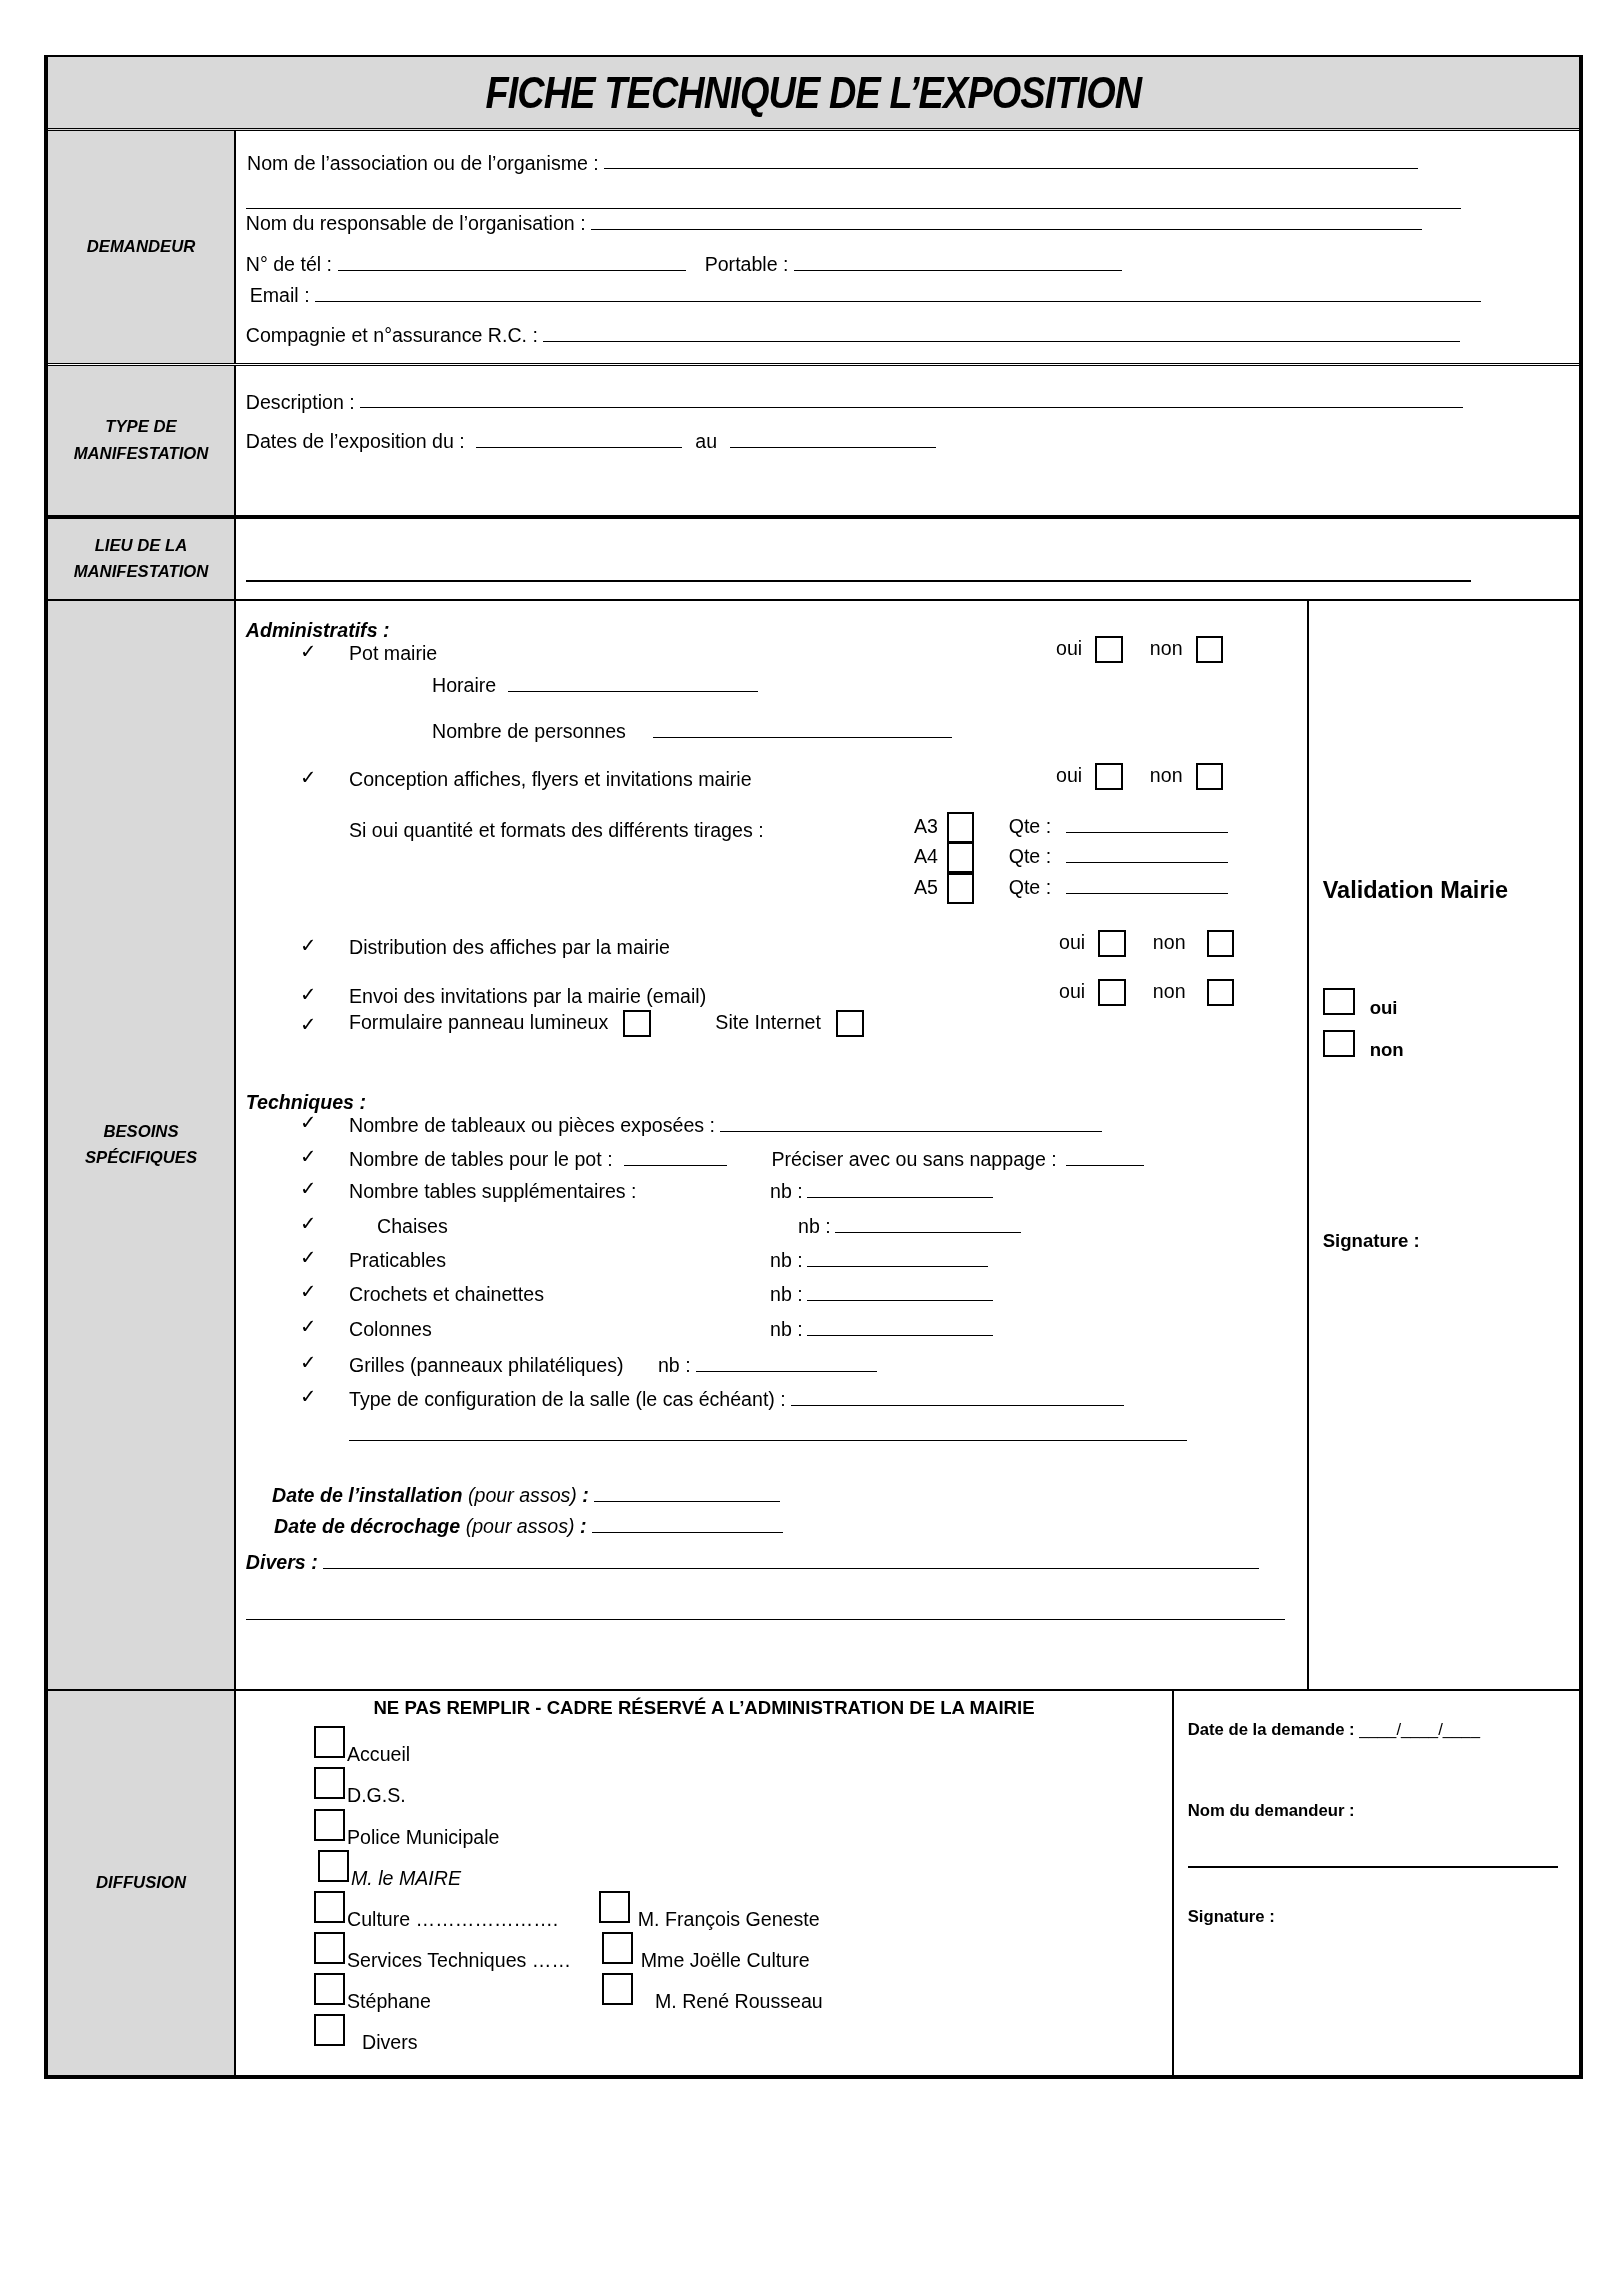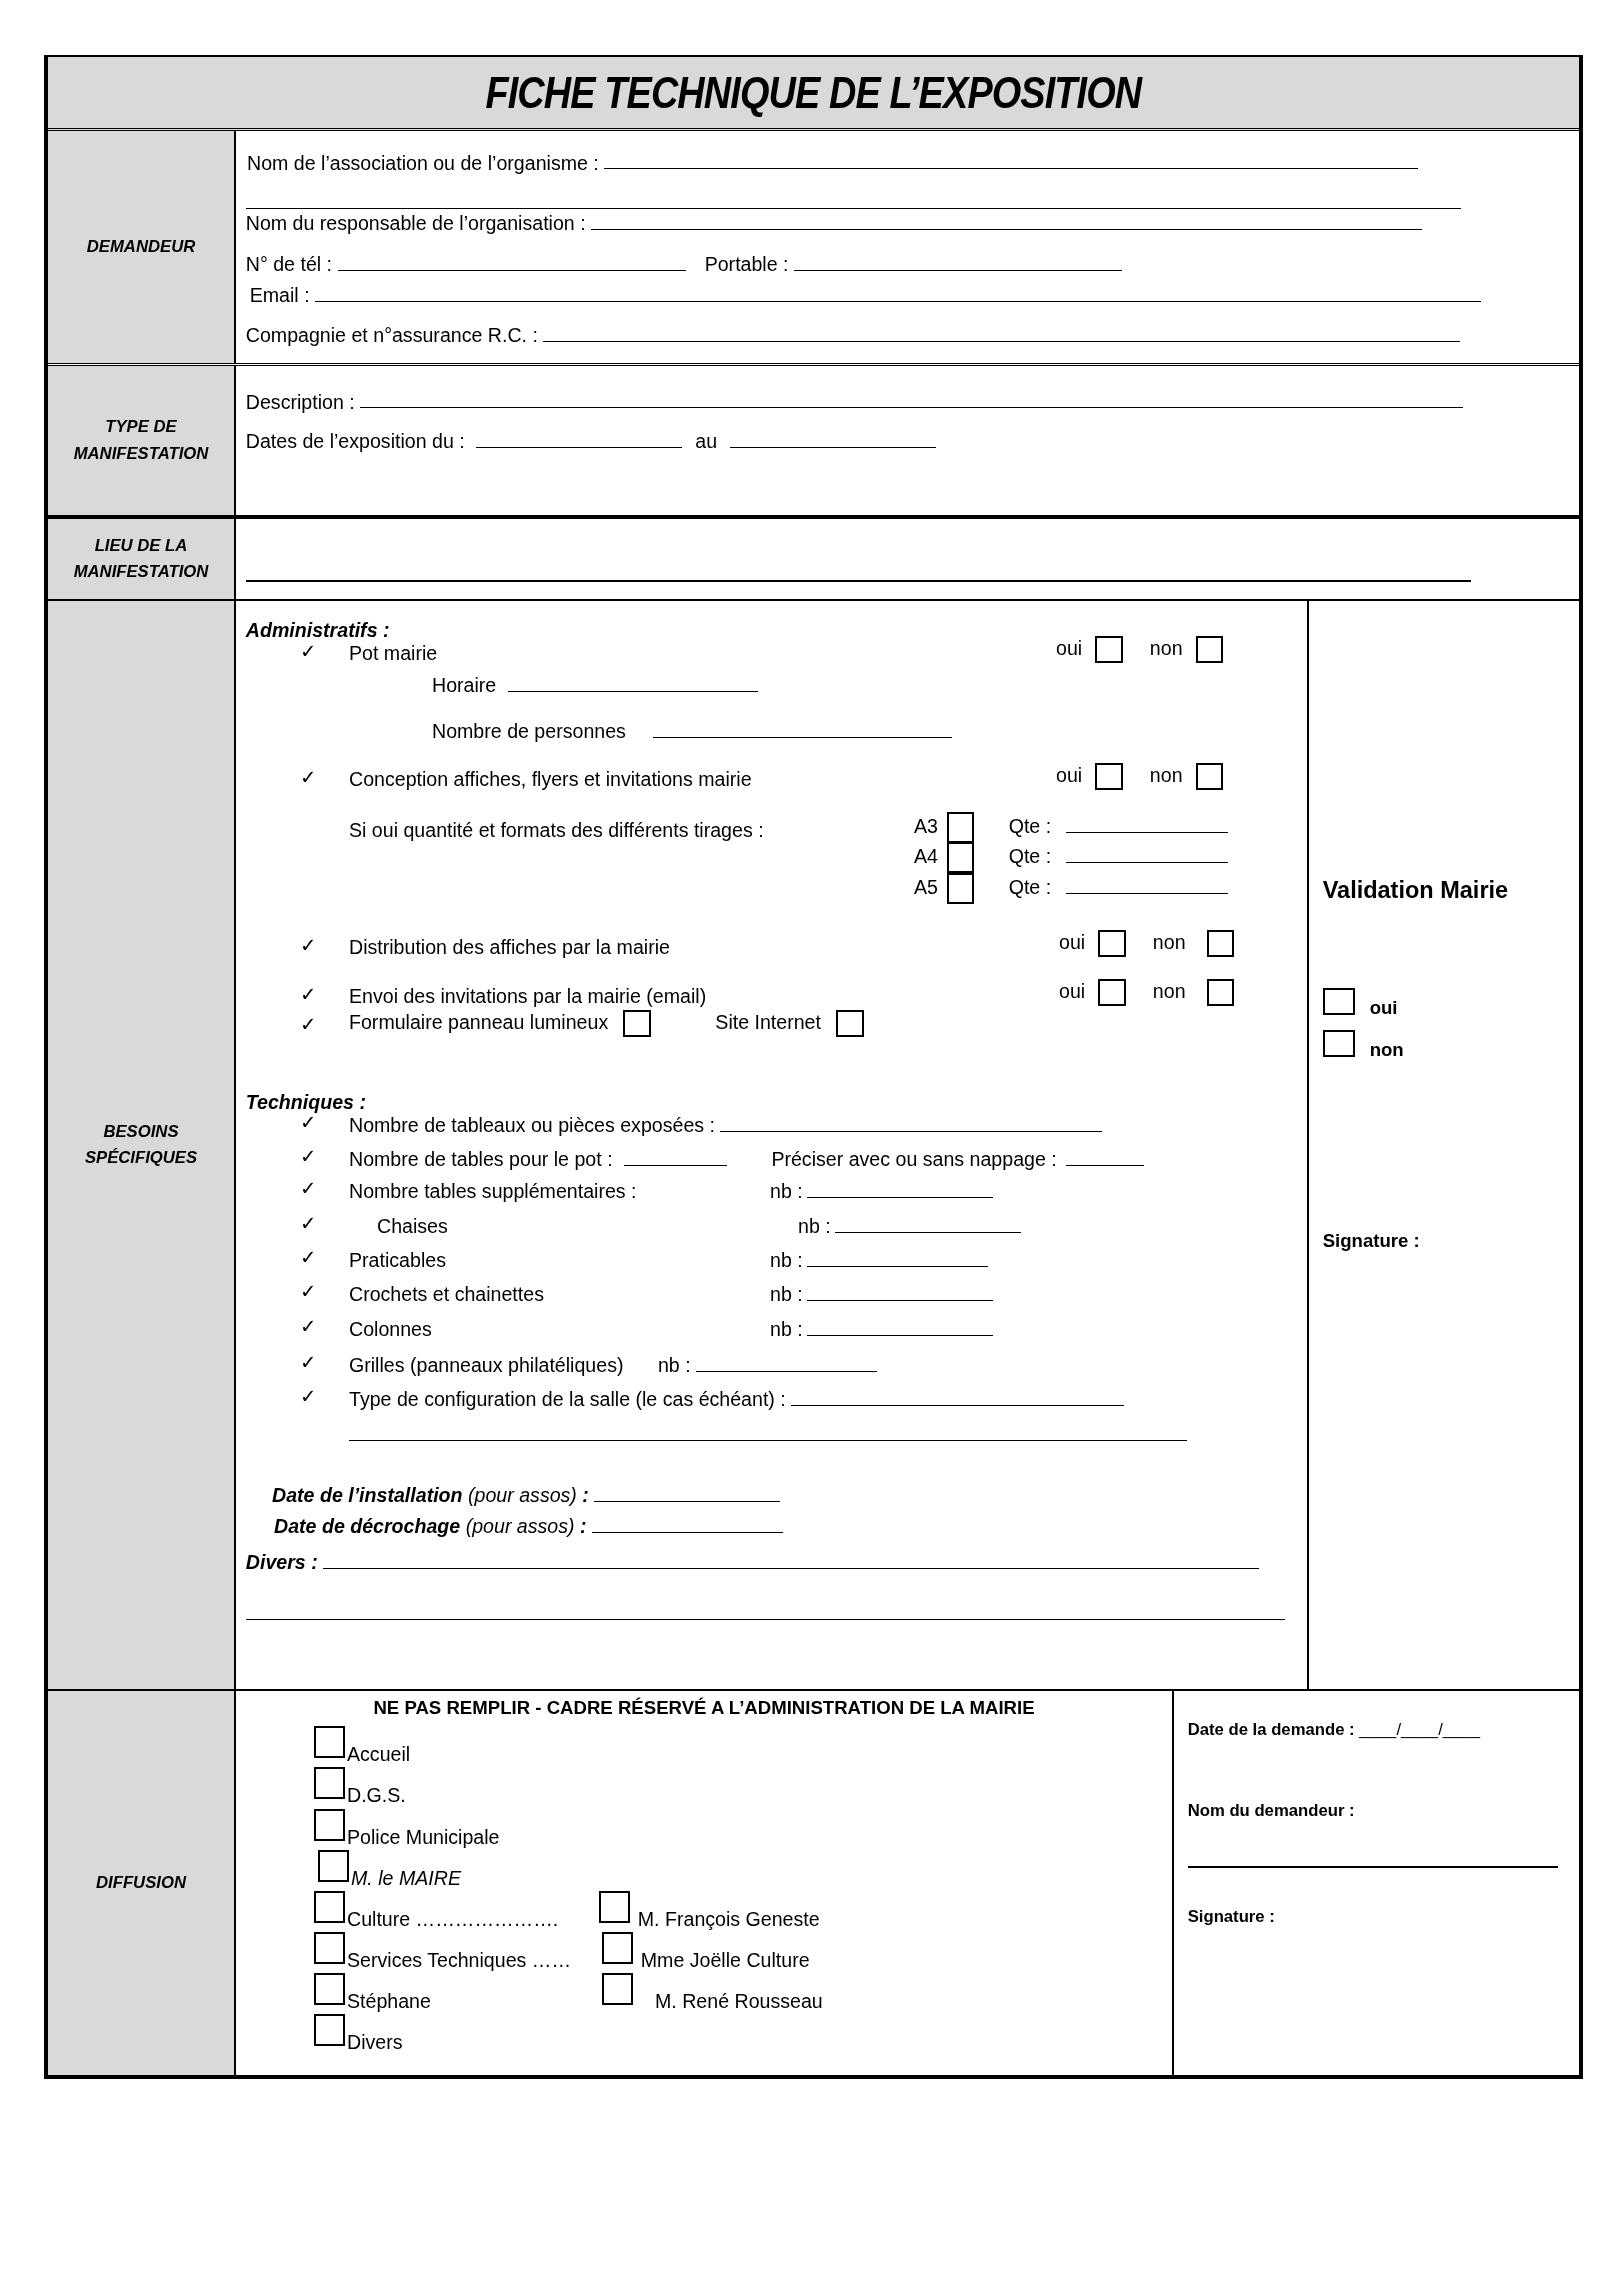--- a/index.html
+++ b/index.html
@@ -261,21 +261,21 @@
       <div class="content" style="flex:none;width:936px;border-right:2px solid #000;">
         <div class="diff-title" style="left:0;right:0;top:5.9px;text-align:center;">NE PAS REMPLIR - CADRE RÉSERVÉ A L’ADMINISTRATION DE LA MAIRIE</div>
         <div id="diff-left">
             <div class="line" style="left: 78px; top: 35px;"><span class="cb" style="width: 31px; height: 32px; vertical-align: bottom;"></span><span style="margin-left: 2px; position: relative; top: 7.8px;">Accueil</span></div>
             <div class="line" style="left: 78px; top: 76px;"><span class="cb" style="width: 31px; height: 32px; vertical-align: bottom;"></span><span style="margin-left: 2px; position: relative; top: 7.8px;">D.G.S.</span></div>
             <div class="line" style="left: 78px; top: 118px;"><span class="cb" style="width: 31px; height: 32px; vertical-align: bottom;"></span><span style="margin-left: 2px; position: relative; top: 7.8px;">Police Municipale</span></div>
             <div class="line" style="left: 82px; top: 159px; font-style: italic;"><span class="cb" style="width: 31px; height: 32px; vertical-align: bottom;"></span><span style="margin-left: 2px; position: relative; top: 7.8px;">M. le MAIRE</span></div>
             <div class="line" style="left: 78px; top: 200px;"><span class="cb" style="width: 31px; height: 32px; vertical-align: bottom;"></span><span style="margin-left: 2px; position: relative; top: 7.8px;">Culture  ………………….</span></div>
             <div class="line" style="left: 78px; top: 241px;"><span class="cb" style="width: 31px; height: 32px; vertical-align: bottom;"></span><span style="margin-left: 2px; position: relative; top: 7.8px;">Services Techniques ……</span></div>
             <div class="line" style="left: 78px; top: 282px;"><span class="cb" style="width: 31px; height: 32px; vertical-align: bottom;"></span><span style="margin-left: 2px; position: relative; top: 7.8px;">Stéphane</span></div>
-            <div class="line" style="left: 78px; top: 323px;"><span class="cb" style="width: 31px; height: 32px; vertical-align: bottom;"></span><span style="margin-left: 2px; position: relative; top: 7.8px;">Divers</span></div>
+            <div class="line" style="left: 78px; top: 323px;"><span class="cb" style="width: 31px; height: 32px; vertical-align: bottom;"></span><span style="margin-left: 17px; position: relative; top: 7.8px;">Divers</span></div>
           </div>
         <div id="diff-right">
             <div class="line" style="left: 363px; top: 200px;"><span class="cb" style="width: 31px; height: 32px; vertical-align: bottom;"></span><span style="margin-left: 7.8px; position: relative; top: 7.8px;">M. François Geneste</span></div>
             <div class="line" style="left: 366px; top: 241px;"><span class="cb" style="width: 31px; height: 32px; vertical-align: bottom;"></span><span style="margin-left: 7.8px; position: relative; top: 7.8px;">Mme Joëlle Culture</span></div>
             <div class="line" style="left: 366px; top: 282px;"><span class="cb" style="width: 31px; height: 32px; vertical-align: bottom;"></span><span style="margin-left: 22px; position: relative; top: 7.8px;">M. René Rousseau</span></div>
           </div>
       </div>
       <div class="content" style="flex:1;font-size:16.7px;font-weight:bold;">
         <div class="line" style="left:13.7px;top:29px;">
           <span>Date de la demande :</span>

